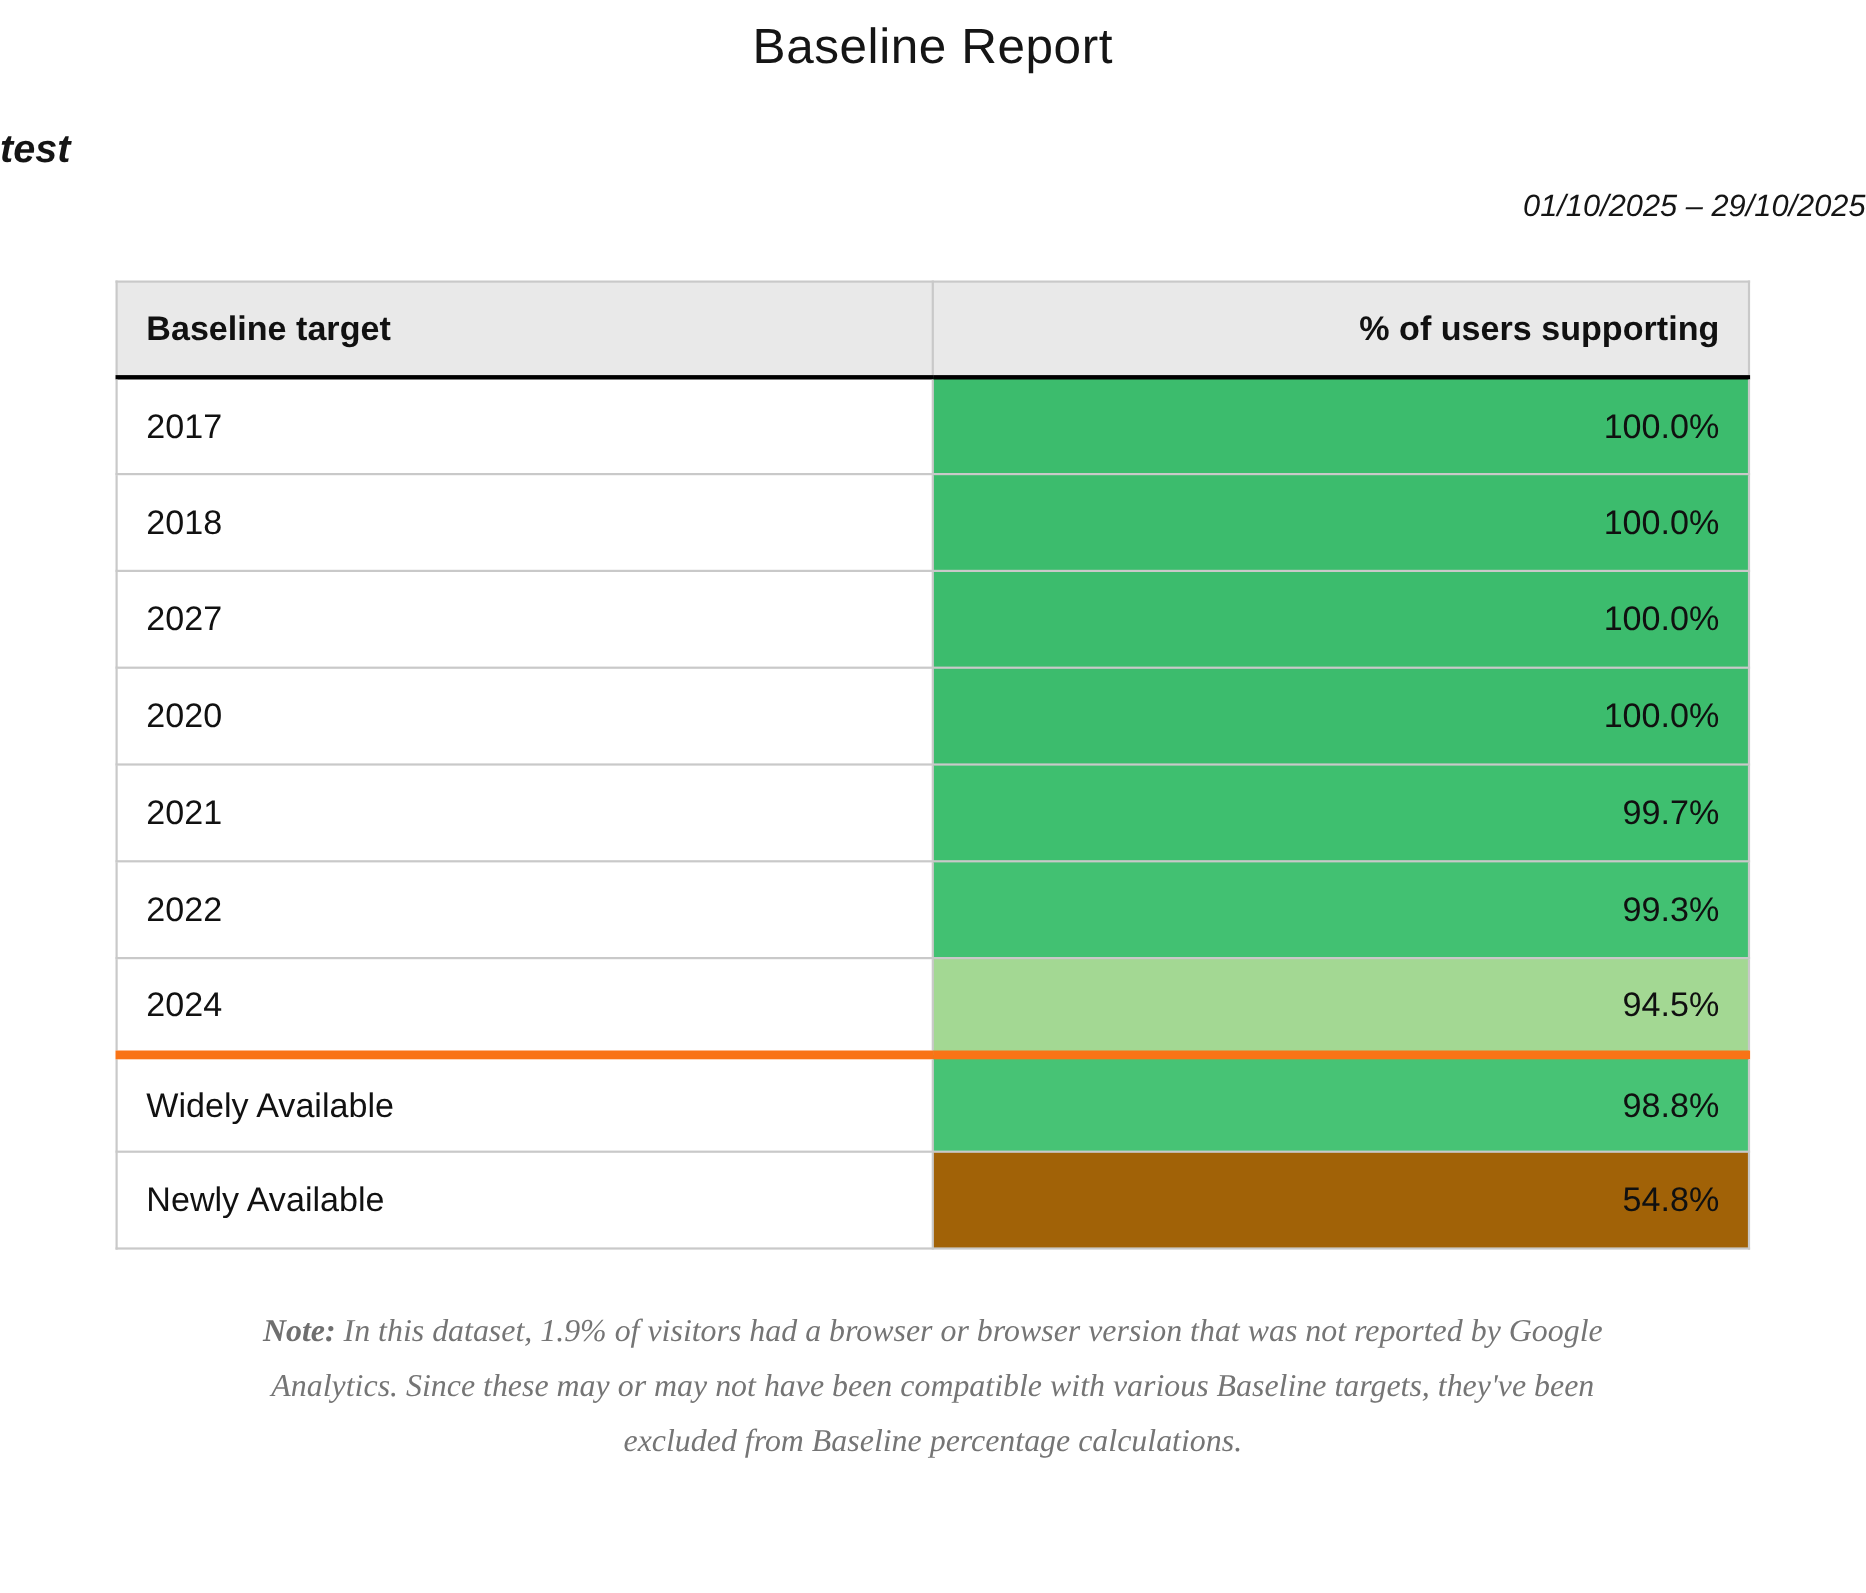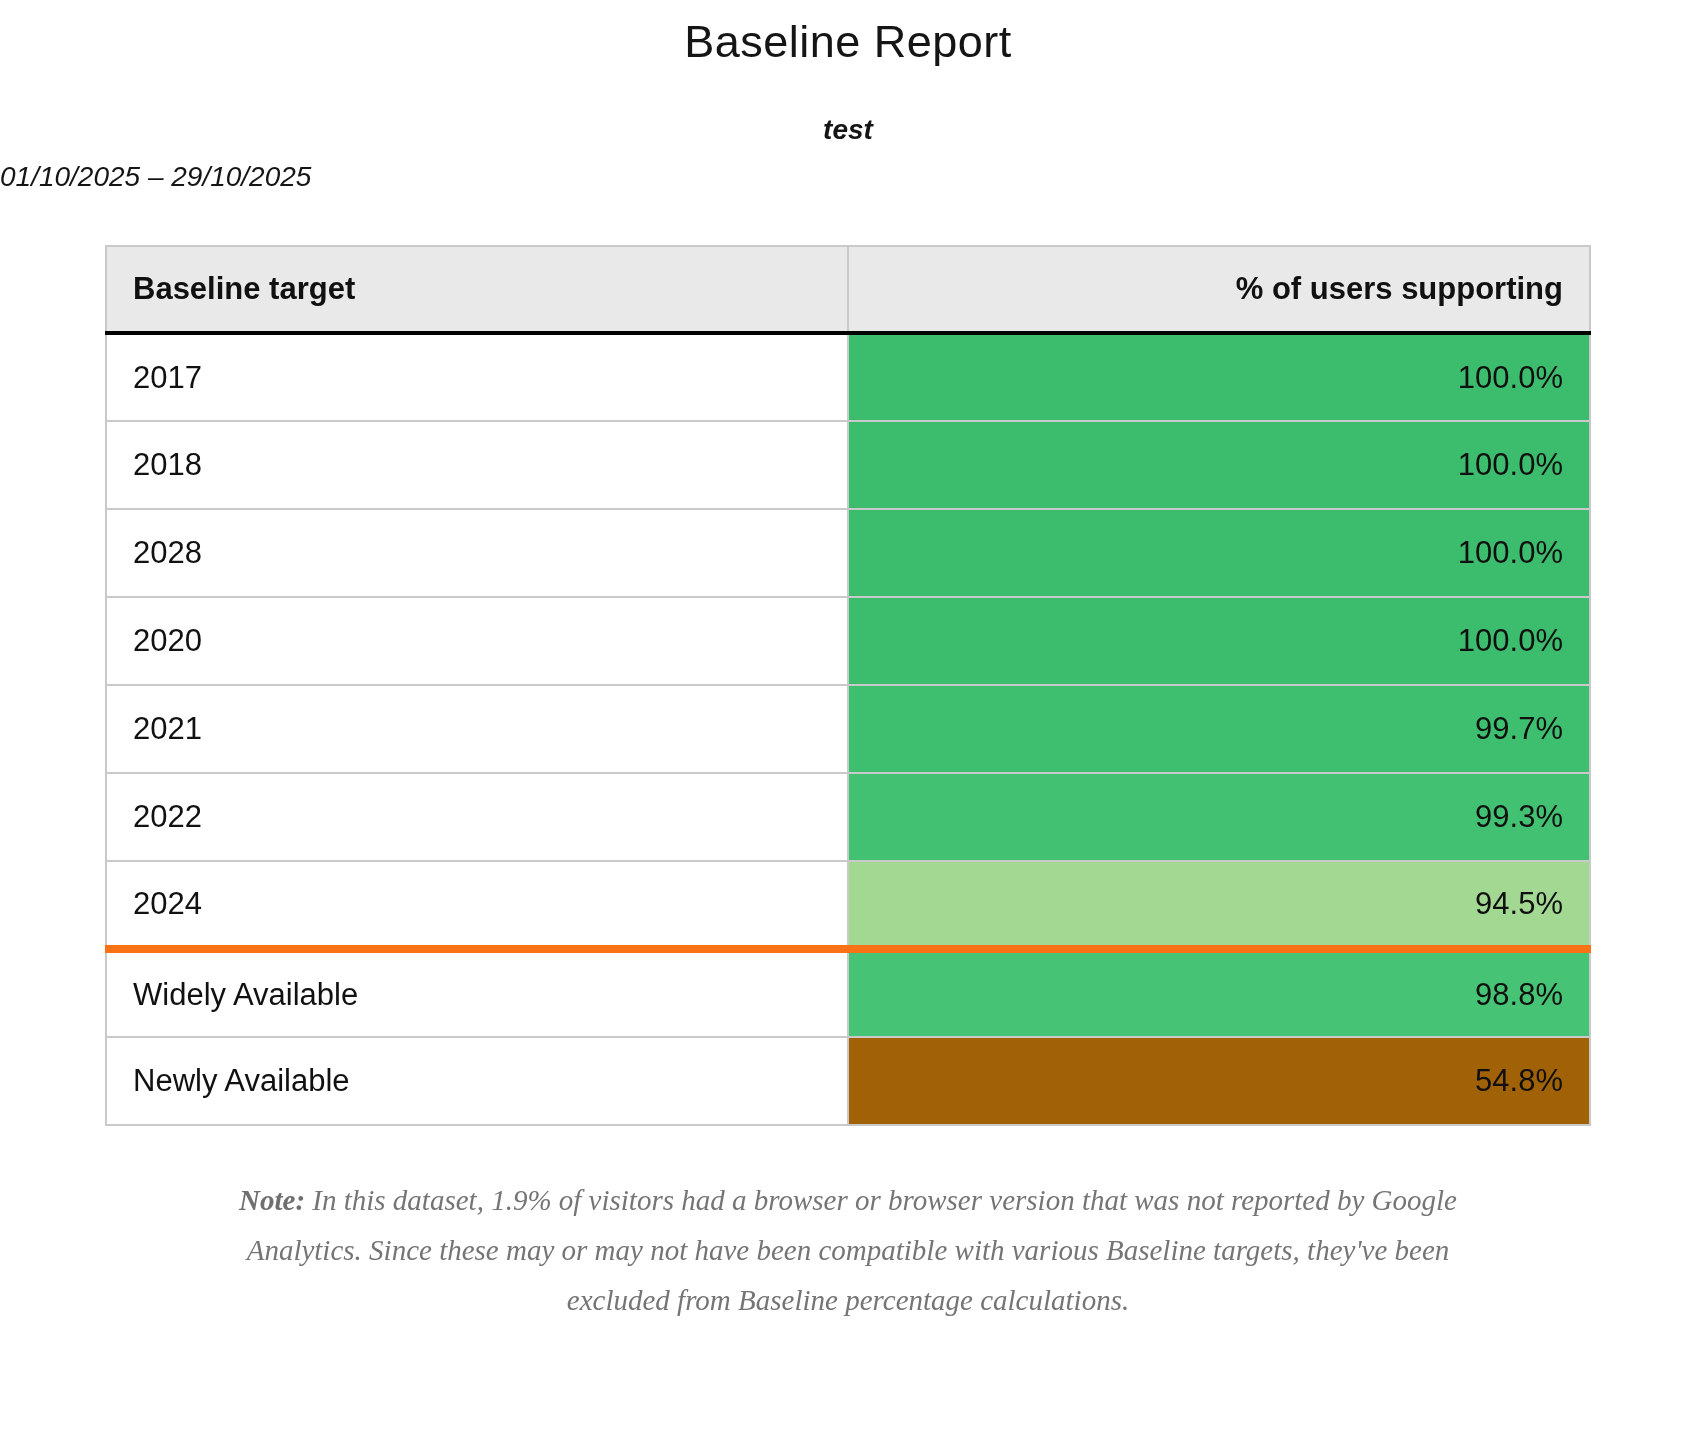--- a/index.html
+++ b/index.html
@@ -17,29 +17,29 @@
   .report-title {
     margin: 16px 0 0 0;
     text-align: center;
     font-size: 45px;
     font-weight: 400;
     letter-spacing: 0.5px;
     color: #151515;
   }
   .report-subtitle {
     margin: 46px 0 0 0;
-    text-align: center;
-    font-size: 28px;
+    text-align: left;
+    font-size: 36px;
     font-weight: 700;
     font-style: italic;
     color: #151515;
   }
   .report-daterange {
     margin: 15px 0 0 0;
-    text-align: left;
+    text-align: right;
     font-size: 28px;
     font-weight: 400;
     font-style: italic;
     color: #151515;
   }
   .table-wrap {
     margin: 52px 105px 0 105px;
     border-radius: 26px;
   }
   table.report-table {
@@ -110,21 +110,21 @@
     <tbody>
         <tr>
     <td class="cell-target">2017</td>
     <td class="cell-percent" style="background-color: rgb(60, 188, 109);">100.0%</td>
   </tr>
         <tr>
     <td class="cell-target">2018</td>
     <td class="cell-percent" style="background-color: rgb(60, 188, 109);">100.0%</td>
   </tr>
         <tr>
-    <td class="cell-target">2028</td>
+    <td class="cell-target">2027</td>
     <td class="cell-percent" style="background-color: rgb(60, 188, 109);">100.0%</td>
   </tr>
         <tr>
     <td class="cell-target">2020</td>
     <td class="cell-percent" style="background-color: rgb(60, 188, 109);">100.0%</td>
   </tr>
         <tr>
     <td class="cell-target">2021</td>
     <td class="cell-percent" style="background-color: rgb(62, 191, 111);">99.7%</td>
   </tr>

